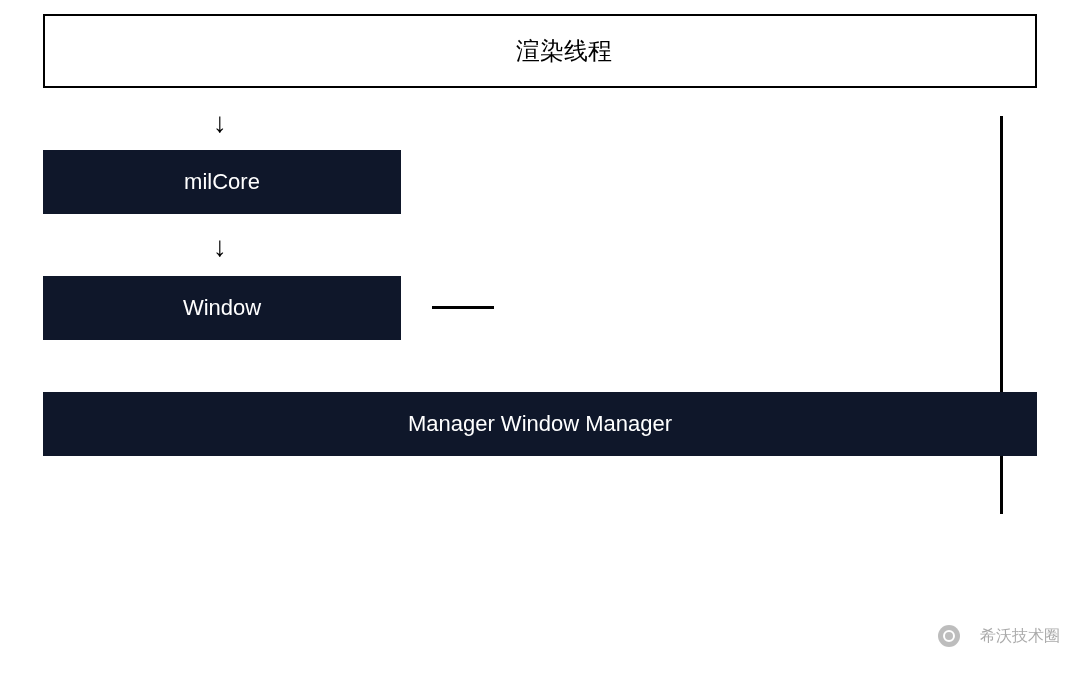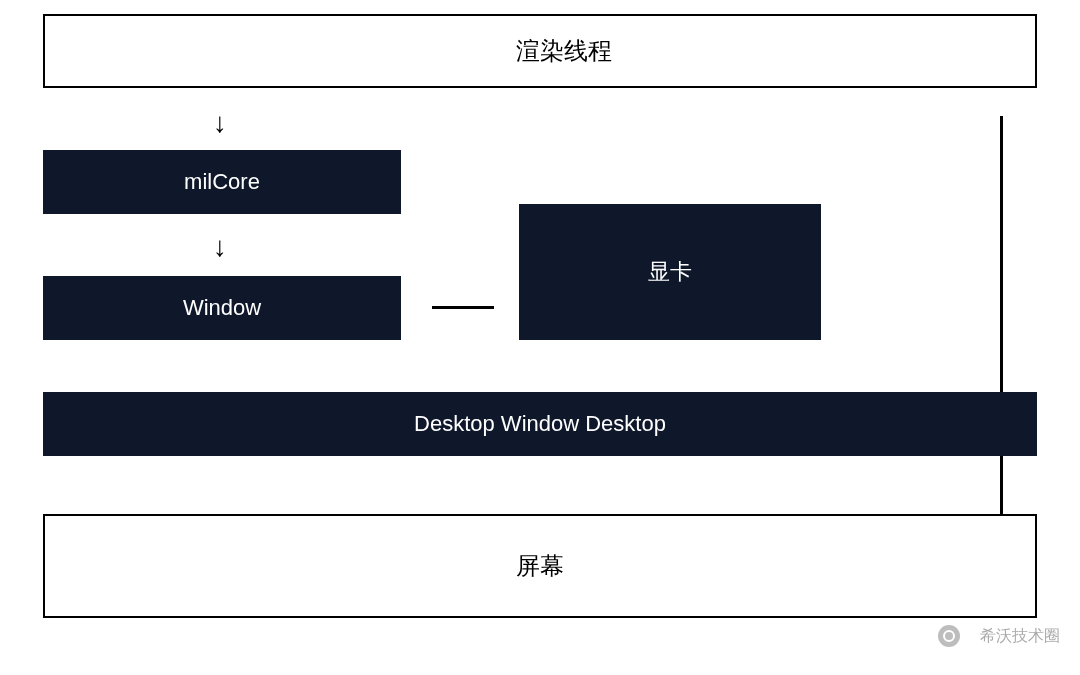--- a/index.html
+++ b/index.html
@@ -93,36 +93,30 @@
   <div class="box purple-box" style="left:43px; top:150px; width:358px; height:64px;">
     <span>milCore</span>
   </div>
 
   <div class="arrow" style="left:205px; top:232px; width:30px; height:30px;">↓</div>
 
   <div class="box purple-box" style="left:43px; top:276px; width:358px; height:64px;">
     <span>Window</span>
   </div>
 
-  <div class="box purple-box" style="left:519px; top:204px; width:302px; height:136px;">
-    <span>显卡</span>
-  </div>
 
   <div class="hline" style="left:432px; top:306px; width:62px;"></div>
 
   <div class="vline" style="left:1000px; top:116px; height:276px;"></div>
 
   <div class="box purple-box" style="left:43px; top:392px; width:994px; height:64px;">
-    <span>Desktop Window Desktop</span>
+    <span>Manager Window Manager</span>
   </div>
 
   <div class="vline" style="left:1000px; top:456px; height:58px;"></div>
 
-  <div class="box outline-box" style="left:43px; top:514px; width:994px; height:104px;">
-    <span>屏幕</span>
-  </div>
 
   <div class="watermark-group" style="right:20px; bottom:28px;gap:20px;">
     <span class="wm-icon"></span>
     <span class="wm-text">希沃技术圈</span>
   </div>
 
 </div>
 
 </body></html>

